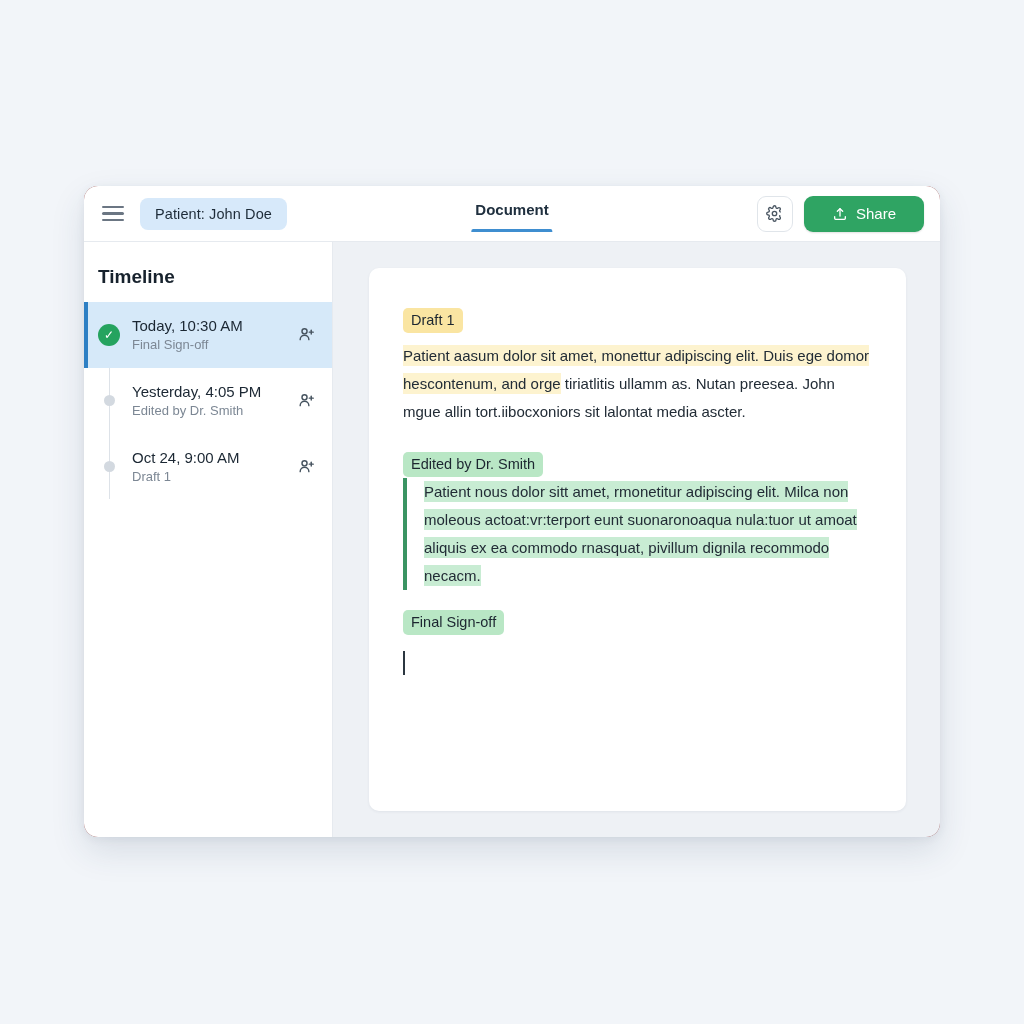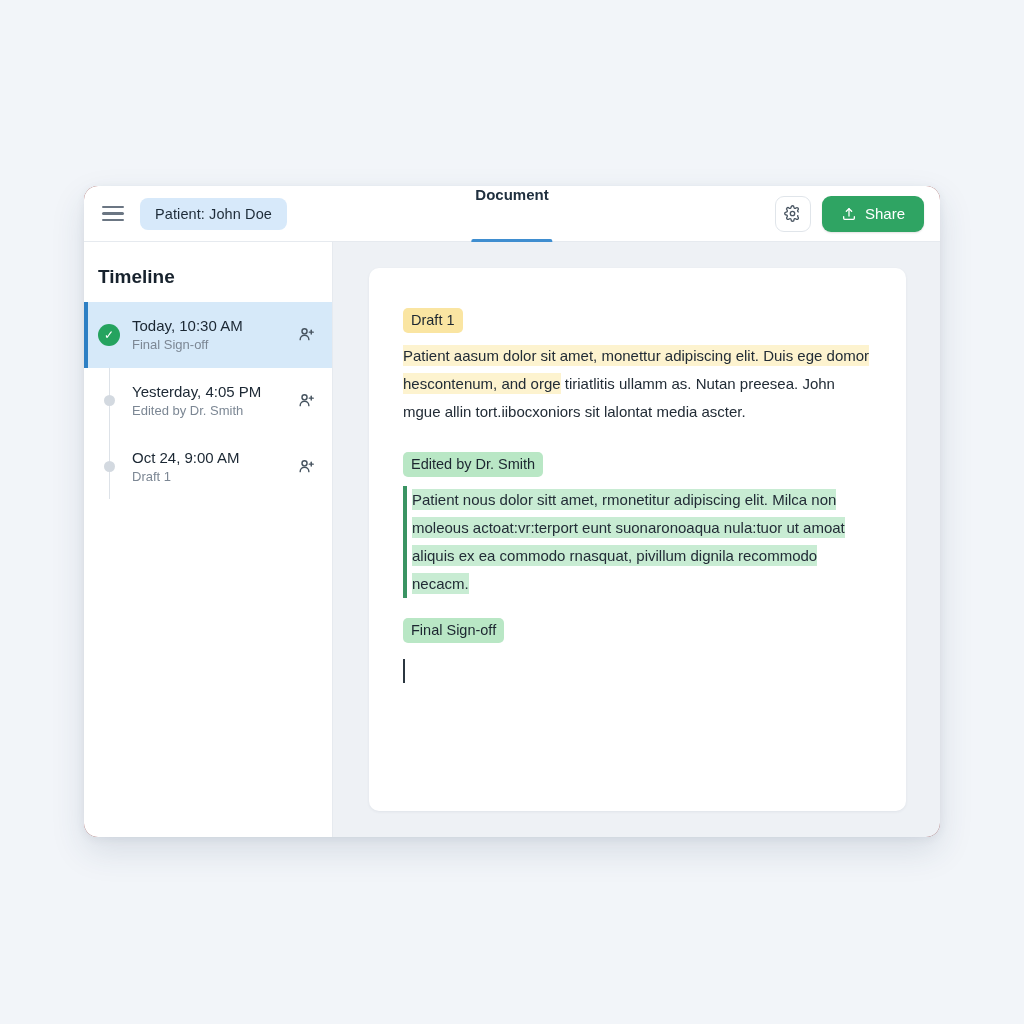--- a/index.html
+++ b/index.html
@@ -69,22 +69,23 @@
     font-size: 14.5px;
     letter-spacing: 0.1px;
     white-space: nowrap;
     cursor: pointer;
   }
   #doc-tab {
     position: absolute;
     left: 50%;
     transform: translateX(-50%);
     top: 0;
-    height: 56px;
-    display: flex;
+    height: 46px;
+    display: flex;
+    align-items: center;
     cursor: pointer;
   }
   #doc-tab .tab-label {
     font-size: 15px;
     font-weight: bold;
     color: #20303f;
     padding: 0 4px;
   }
   #doc-tab .tab-underline {
     position: absolute;
@@ -113,21 +114,21 @@
     cursor: pointer;
   }
   #share-button {
     background: #2fa463;
     color: #ffffff;
     border-radius: 9px;
     height: 36px;
     display: flex;
     align-items: center;
     gap: 8px;
-    padding: 0 19px;
+    padding: 0 28px;
     font-size: 15px;
     cursor: pointer;
     box-shadow: 0 1px 2px rgba(0,0,0,.12);
   }
 
   
   #window-body {
     flex: 1;
     display: flex;
     min-height: 0;
@@ -261,23 +262,23 @@
     color: #222c36;
     margin: 9px 0 0 0;
   }
   .doc-para .hl-yellow {
     background: #fdf3cf;
     padding: 2px 0;
     box-decoration-break: clone;
     -webkit-box-decoration-break: clone;
   }
   #green-block {
-    margin-top: 9px;
+    margin-top: 1px;
     border-left: 4px solid #3a9463;
-    padding-left: 5px;
+    padding-left: 17px;
   }
   #green-block .doc-para { margin: 0; }
   #green-block .hl-green {
     background: #c8ecd3;
     padding: 2px 0;
     box-decoration-break: clone;
     -webkit-box-decoration-break: clone;
   }
   #plain-para { margin-top: 26px; }
   #signoff-row { margin-top: 20px; }

